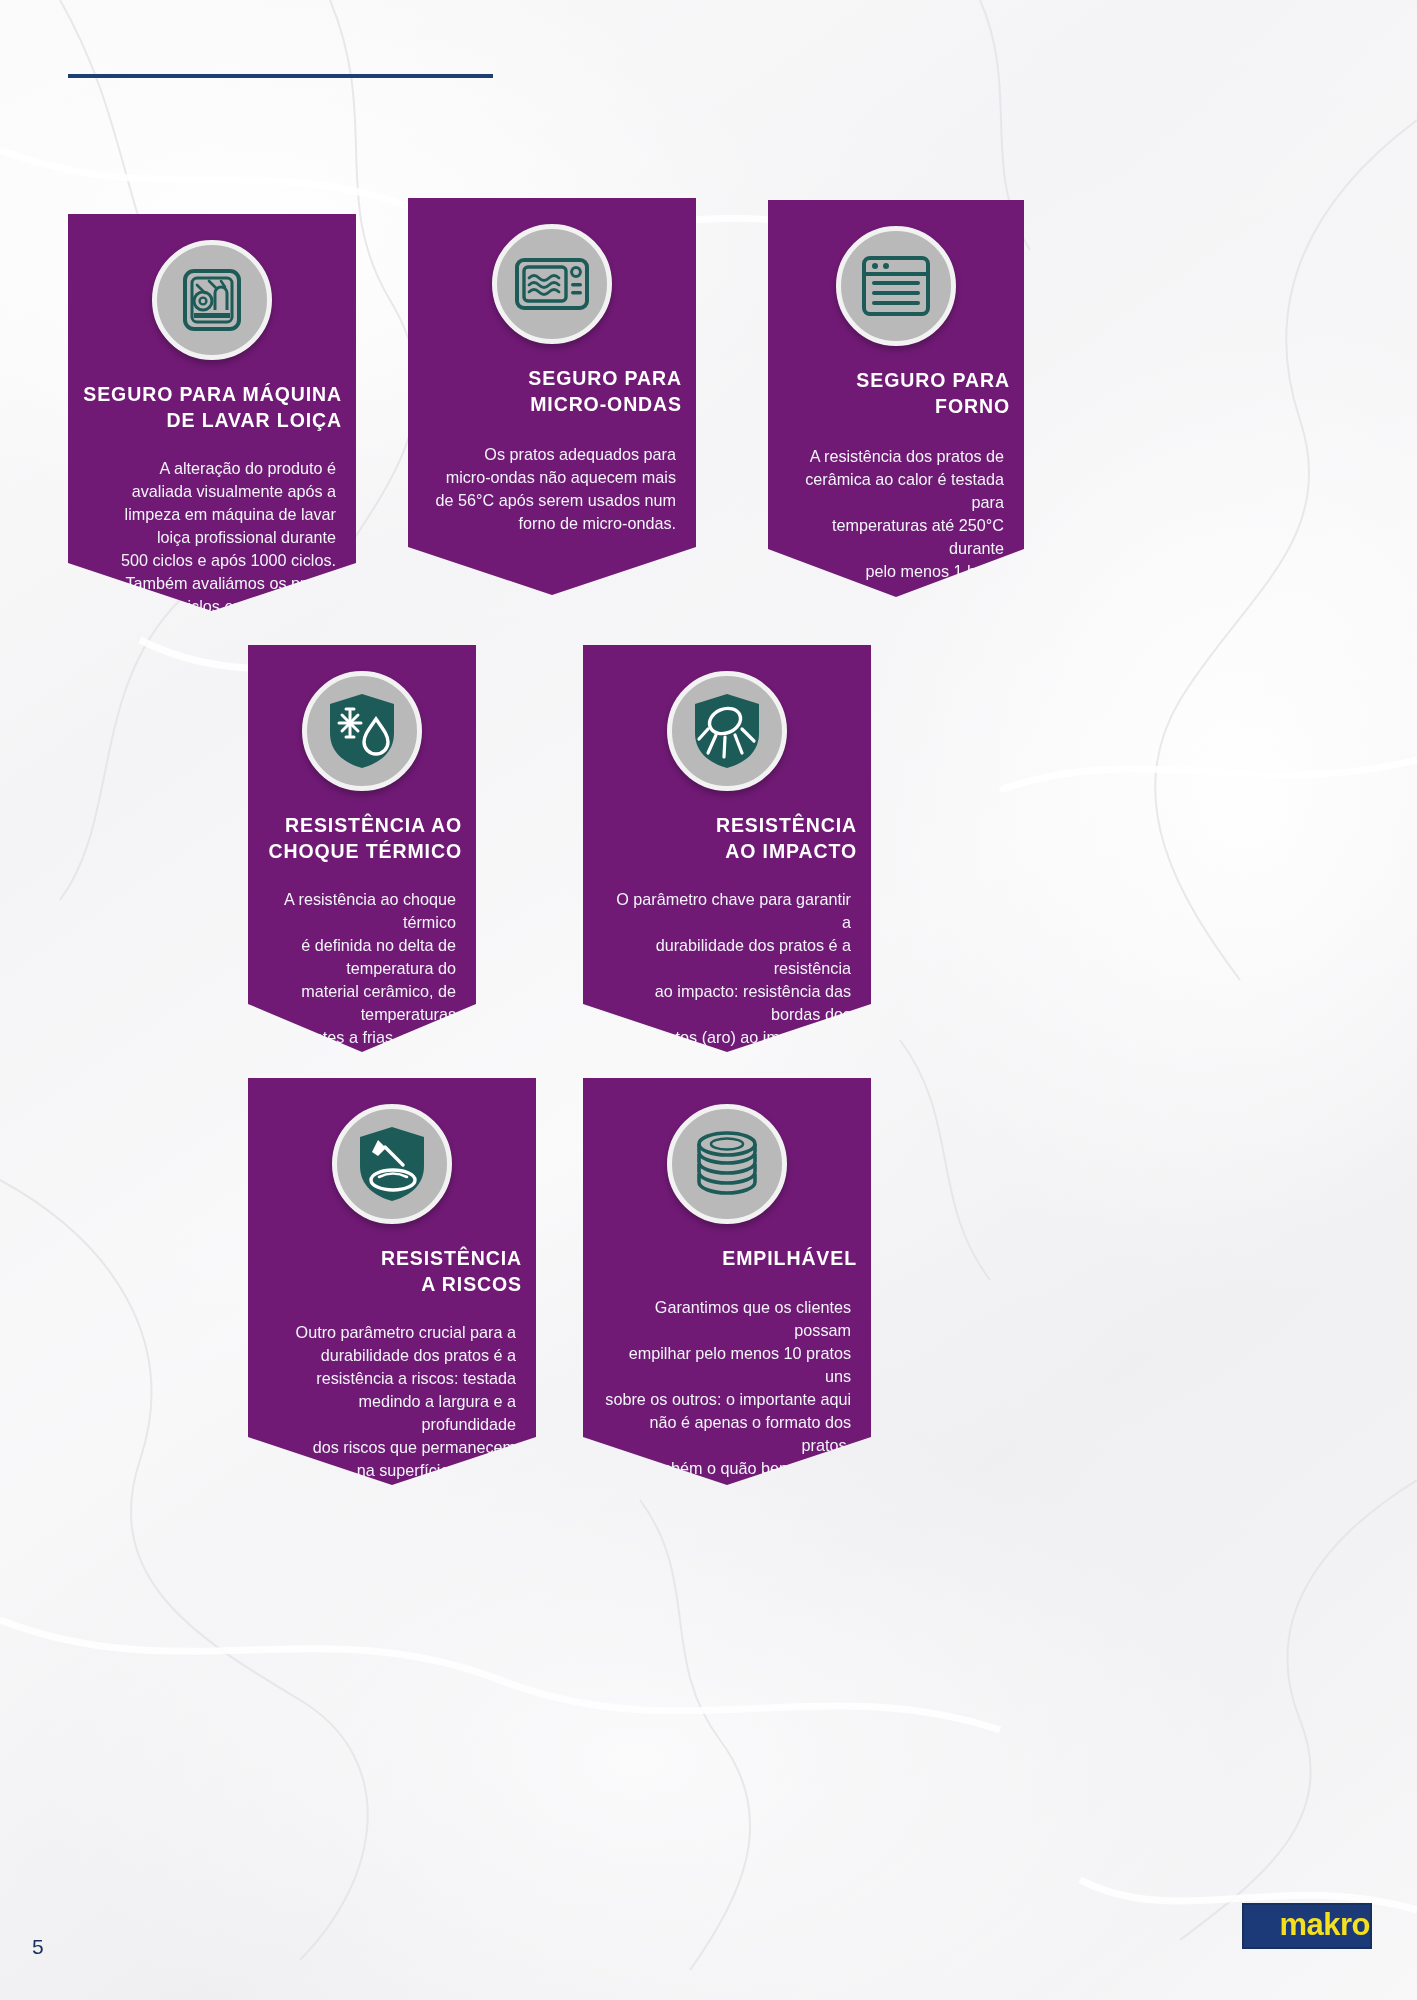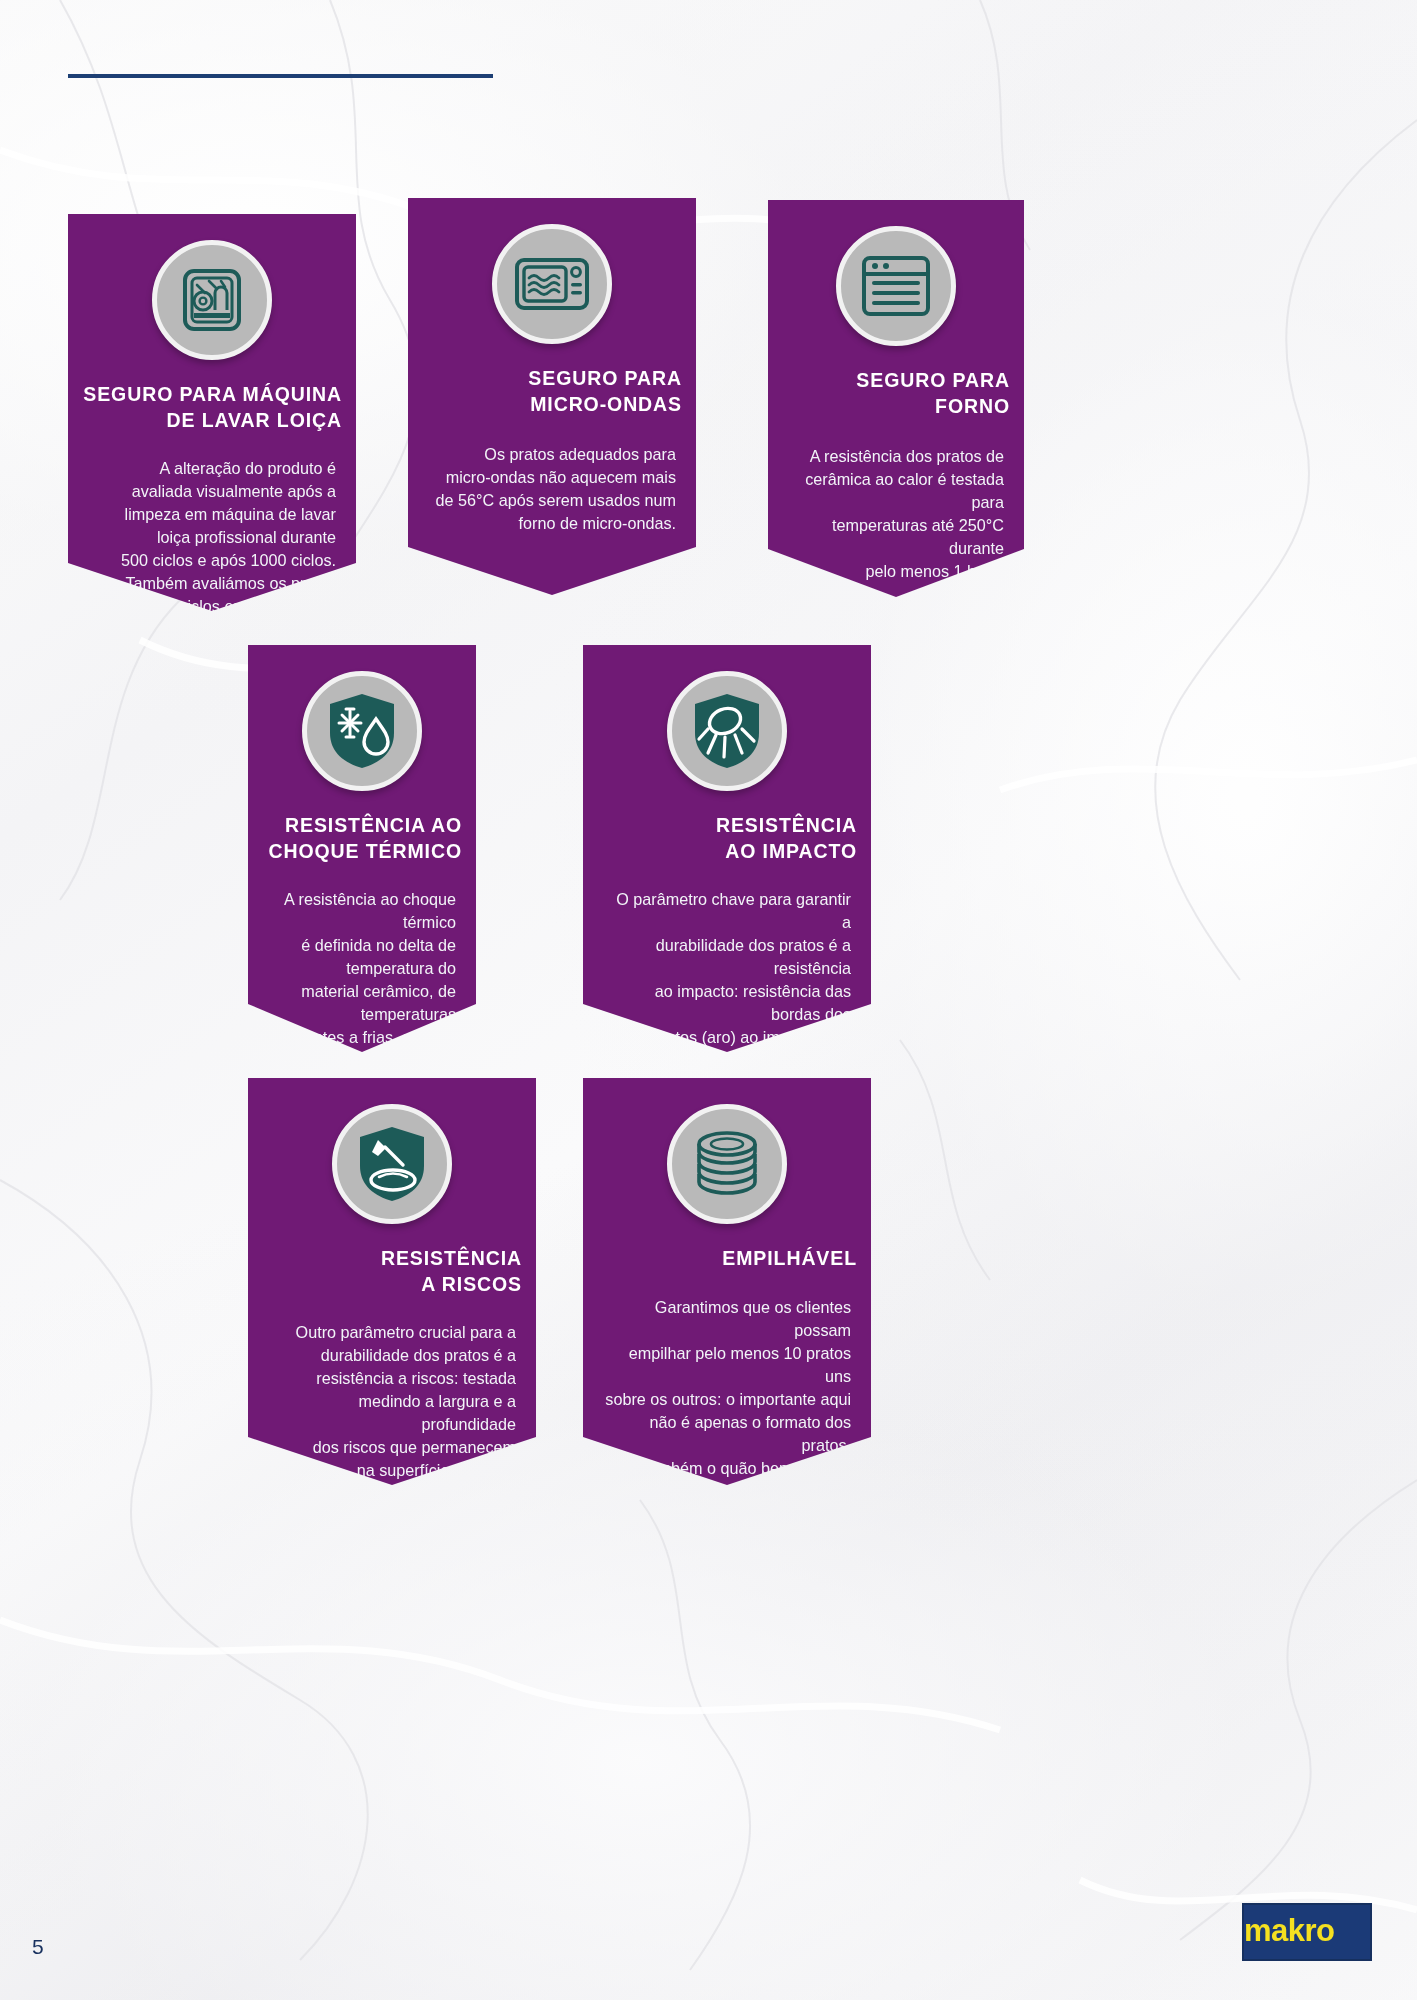--- a/index.html
+++ b/index.html
@@ -108,26 +108,26 @@
     left: 32px;
     top: 1935px;
     font-size: 21px;
     color: #17305e;
   }
   #makro-logo {
     position: absolute;
     left: 1242px;
     top: 1903px;
     width: 130px;
-    height: 58px;
+    height: 46px;
     background: #1b3a77;
     border: 2px solid #16305f;
     display: flex;
     align-items: center;
-    justify-content: flex-start;
+    justify-content: flex-end;
   }
   #makro-logo-text {
     color: #f5e020;
     font-size: 31px;
     font-weight: bold;
     letter-spacing: -0.5px;
     line-height: 1;
     padding-bottom: 3px;
   }
 </style>

